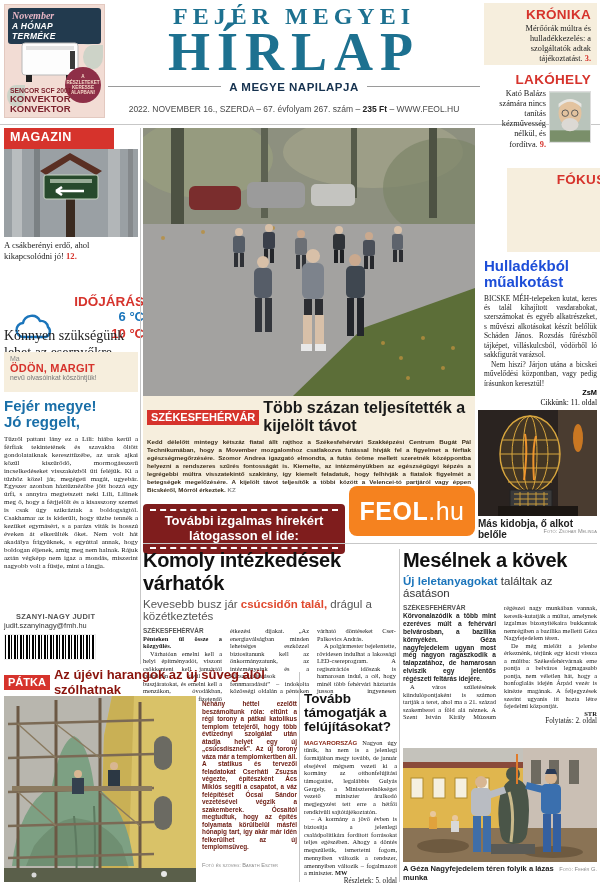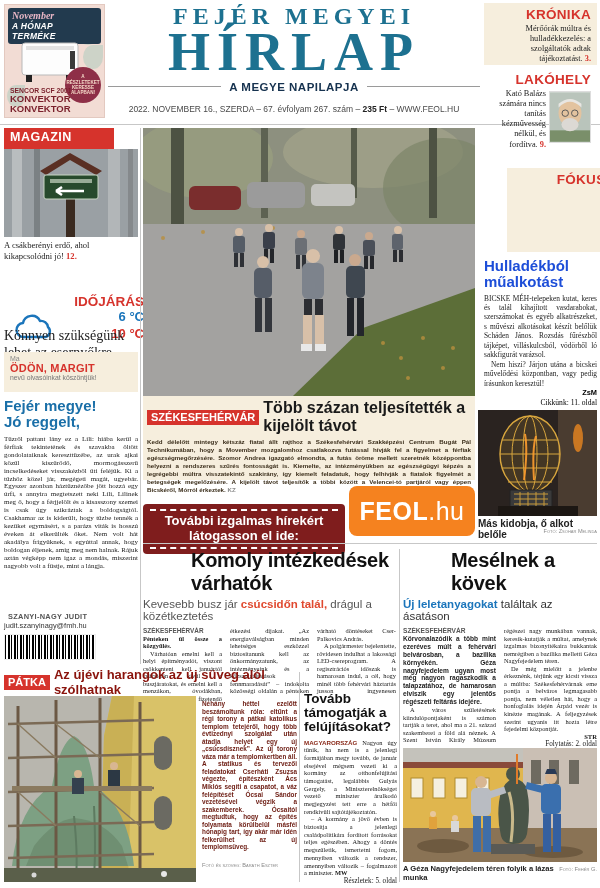--- a/index.html
+++ b/index.html
@@ -62,21 +62,21 @@
   .wx-temp { text-align:right; font-weight:bold; font-size:13px; line-height:1.3; }
   .wx-low { color:#1b75bb; }
   .wx-high { color:#d6332c; }
   .wx-note { left:4px; top:328px; width:134px; text-align:left; font-family:"Liberation Serif", serif; font-size:14px; line-height:1.2; color:#222; }
   .nameday { left:4px; top:352px; width:134px; height:40px; background:#f6eedd; padding:3px 6px; }
   .nd-ma { font-size:7px; color:#888; }
   .nd-names { color:#d6332c; font-weight:bold; font-size:11px; letter-spacing:.2px; }
   .nd-note { font-size:6.8px; color:#777; }
   .greet-title { left:4px; top:398px; width:134px; color:#1a6fa8; font-weight:bold; font-size:15px; line-height:1.08; }
   .greet-body { left:4px; top:436px; width:134px; height:174px; overflow:hidden; font-family:"Liberation Serif", serif; font-size:7px; line-height:1.13; text-align:justify; color:#1a1a1a; }
-  .author { left:8px; top:612px; width:134px; font-weight:bold; font-size:7.4px; color:#555; letter-spacing:.3px; }
+  .author { left:16px; top:612px; width:134px; font-weight:bold; font-size:7.4px; color:#555; letter-spacing:.3px; }
   .email { left:4px; top:621px; width:134px; font-size:7.4px; color:#333; }
   .barcode { left:4px; top:634px; width:92px; height:26px; background:repeating-linear-gradient(90deg,#000 0 1px,#fff 1px 3px,#000 3px 5px,#fff 5px 6px); border:1px solid #eee; }
 
   
   .lead-photo { left:143px; top:128px; width:332px; height:268px; }
   .lead-strip { left:143px; top:396px; width:332px; height:84px; background:#f6eedd; padding:3px 4px; }
   .lead-head { display:flex; align-items:center; gap:4px; }
   .tag-red { background:#d6332c; color:#fff; font-weight:bold; font-size:11px; padding:1px 4px 2px; white-space:nowrap; }
   .lead-hl { font-weight:bold; font-size:16px; color:#1a1a1a; }
   .lead-cap { margin-top:3px; font-weight:bold; font-size:6.2px; line-height:1.3; text-align:justify; color:#3a2d1a; }
@@ -85,21 +85,21 @@
 
   .promo { left:143px; top:486px; width:332px; height:50px; }
   .promo-blue { position:absolute; left:0; top:0; width:202px; height:50px; background:#7f1d1d; border-radius:4px;margin-top:18px; }
   .promo-dash { position:absolute; inset:5px 7px; border:2px dashed #fff; border-left:none; border-right:none; display:flex; flex-direction:column; align-items:center; justify-content:center; }
   .promo-txt { color:#fff; font-weight:bold; font-size:13px; line-height:1.15; text-align:center; }
   .promo-orange { position:absolute; left:206px; top:0; width:126px; height:50px; background:#f5821f; border-radius:8px; display:flex; align-items:center; justify-content:center; }
   .promo-logo { color:#fff; font-weight:bold; font-size:25px; letter-spacing:.5px; }
   .promo-logo .hu { font-weight:normal; }
 
   
-  .hl-big { font-weight:bold; font-size:20px; color:#111; letter-spacing:-.3px;margin-left:48px; }
+  .hl-big { font-weight:bold; font-size:20px; color:#111; letter-spacing:-.3px; }
   .subhead { font-size:11.5px; color:#555; margin-top:3px; }
   .sub-em-red { color:#e0492f; font-weight:bold; }
   .sub-em-blue { color:#1b75bb; font-weight:bold; }
   .body-cols { font-family:"Liberation Serif", serif; font-size:6.4px; line-height:1.18; text-align:justify; color:#1a1a1a; overflow:hidden; margin-top:5px; }
   .body-cols p + p { text-indent:7px; }
   .lede-tag { font-family:"Liberation Sans", sans-serif; font-weight:bold; color:#555; }
   .sig-line { text-align:right; font-weight:bold; font-size:6.6px; color:#1a1a1a; }
   .cont-line { text-align:right; font-family:"Liberation Serif", serif; font-size:7.2px; color:#1a1a1a; }
 
   .article-a { left:143px; top:549px; width:253px; height:118px; }

